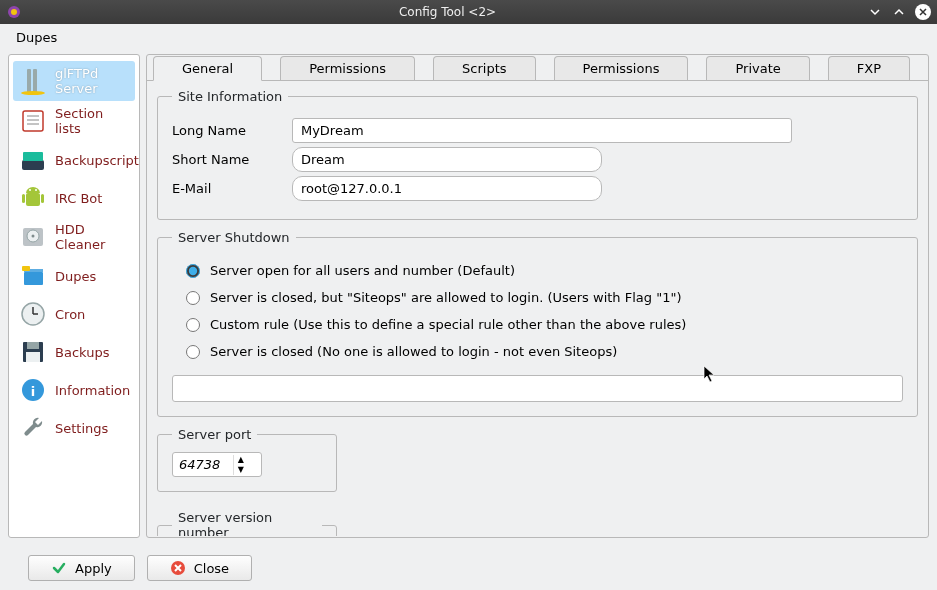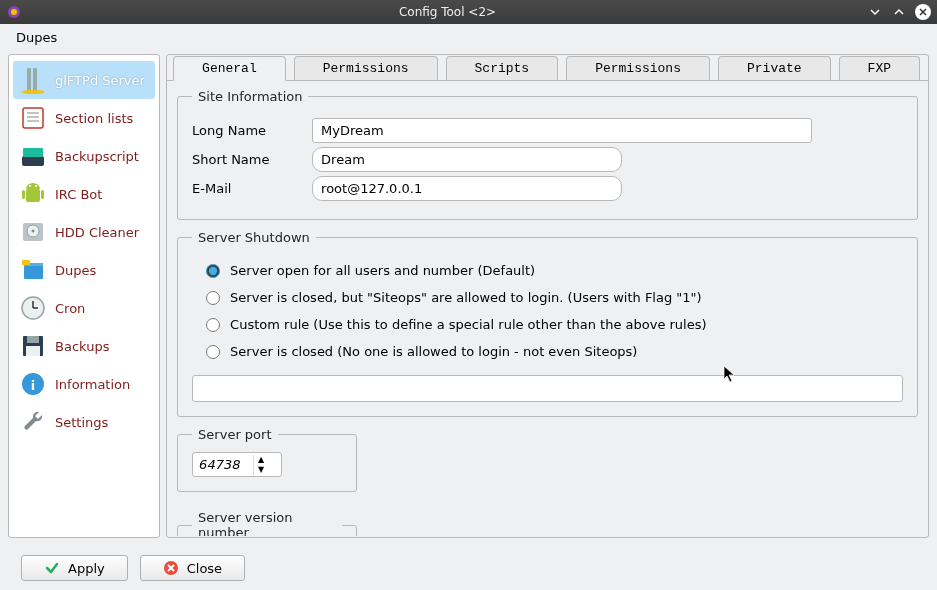--- a/index.html
+++ b/index.html
@@ -24,21 +24,21 @@
 .sidebar { width: 224px; border: 1px solid #b8b8b8; border-radius: 3px; background:#fff; padding: 6px 4px; overflow:auto; }
 .side-item { display:flex; align-items:center; gap: 8px; padding: 5px 6px; border-radius:3px; cursor:pointer; }
 .side-item.selected { background:#b8e0fb; color:#fff; text-shadow: 0 0 2px rgba(0,0,0,0.3);}
 .side-item.selected .side-label { color:#fff; }
 .side-icon { width: 28px; height: 28px; display:flex; align-items:center; justify-content:center; flex-shrink:0;}
 .side-label { color:#7f1d1d; }
 
 
 .content { flex:1; border: 1px solid #b8b8b8; border-radius:3px; background:transparent; position:relative; padding-top:0px; }
 .tabs { display:flex; gap:0; margin-left:6px; position:relative; top:0px;}
-.tab { padding: 4px 28px; border:1px solid #b8b8b8; border-bottom:none; border-radius:4px 4px 0 0; background:#e8e8e8; cursor:pointer; margin-right:8px; position:relative; top:1px;font-family:Liberation Mono, monospace;}
+.tab { padding: 4px 28px; border:1px solid #b8b8b8; border-bottom:none; border-radius:4px 4px 0 0; background:#e8e8e8; cursor:pointer; margin-right:18px; position:relative; top:1px;}
 .tab.active { background:#eff0f1; border-bottom:1px solid #eff0f1; z-index:2;}
 .tabpane { border-top:1px solid #b8b8b8; margin-top:0; padding:8px 10px 10px 10px; height: calc(100% - 26px); overflow:auto; position:relative;}
 
 
 fieldset { border:1px solid #b8b8b8; border-radius:3px; padding: 10px 14px 14px 14px; margin-bottom:10px; position:relative;}
 legend { padding: 0 6px; color:#232629; font-size:13px; }
 
 
 .form-row { display:flex; align-items:center; margin: 4px 0; }
 .form-row label { width: 120px; }
@@ -54,21 +54,21 @@
 
 .spinner { display:flex; align-items:center; border:1px solid #b8b8b8; border-radius:3px; background:#fff; width:90px; }
 .spinner input { border:none; width:60px; padding:4px 6px; outline:none; background:transparent;font-style:italic;}
 .spinner .spin-btns { display:flex; flex-direction:column; border-left:1px solid #ddd;}
 .spinner .spin-btn { height:10px; width:14px; display:flex; align-items:center; justify-content:center; cursor:pointer; font-size:8px;}
 
 
 .small-fieldset { width: 180px; display:inline-block; margin-right:10px; }
 
 
-.bottombar { height:44px; display:flex; align-items:center; padding: 0 21px; gap:12px; }
+.bottombar { height:44px; display:flex; align-items:center; padding: 0 28px; gap:12px; }
 .btn { display:flex; align-items:center; gap:8px; padding:4px 22px; border:1px solid #b0b0b0; border-radius:3px; background:linear-gradient(to bottom,#fefefe,#e9e9e9); cursor:pointer; }
 .btn .btn-icon{ width:16px; height:16px; display:flex; align-items:center; justify-content:center;}
 
 
 .cursor { position:absolute; left:556px; top:284px; pointer-events:none; z-index:100;}
 
 </style>
 </head>
 <body>
 

